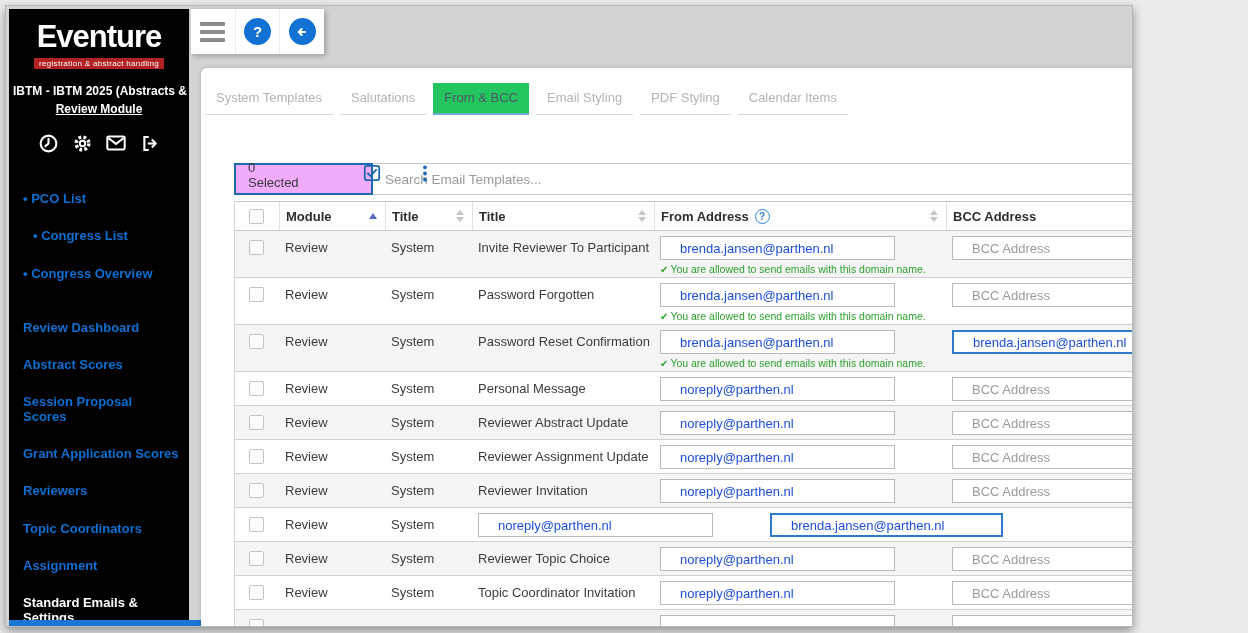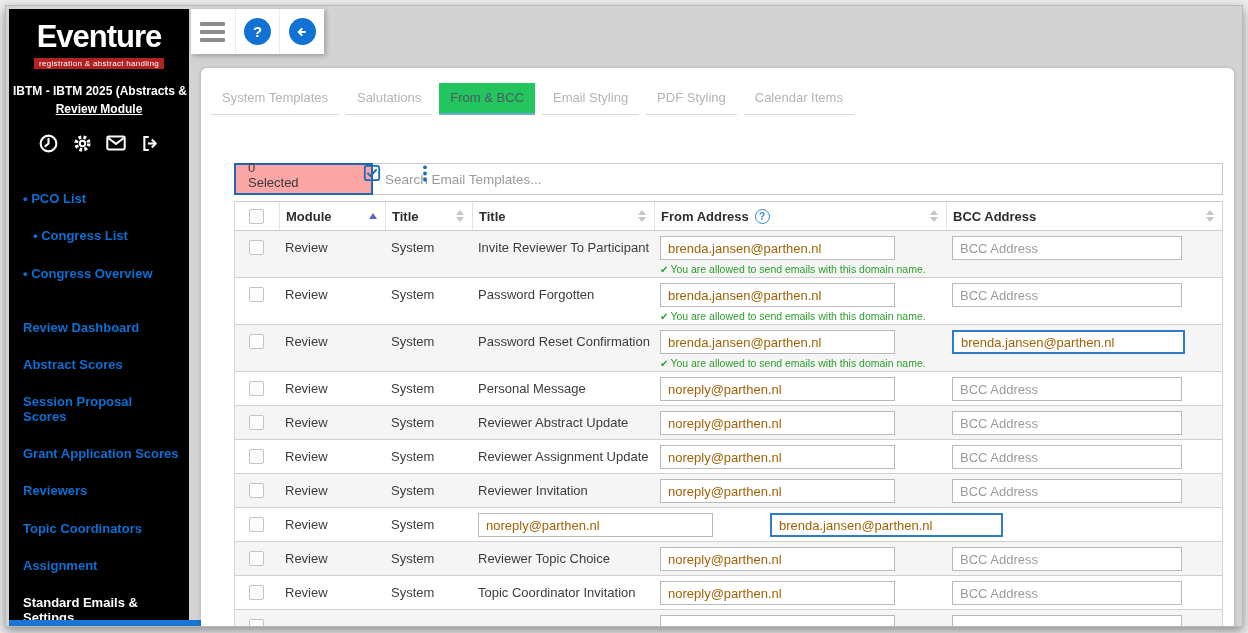--- a/index.html
+++ b/index.html
@@ -1,19 +1,19 @@
 <!DOCTYPE html>
 <html><head>
 <meta charset="utf-8">
 <style>
   * { box-sizing: border-box; margin: 0; padding: 0; }
   html,body { width:1248px; height:633px; overflow:hidden;
     font-family:"Liberation Sans","DejaVu Sans",sans-serif; background:#ececec; }
 
-  .window { position:absolute; left:5px; top:5px; width:1238px; height:622px;
+  .window { position:absolute; left:5px; top:5px; width:1128px; height:622px;
     background:#d3d3d3; border:1px solid #b9b9b9; box-shadow:0 4px 10px rgba(0,0,0,.4);
     overflow:hidden; }
 
   
   .sidebar { position:absolute; left:3px; top:3px; width:180px; height:614px;
     background:#000; color:#fff; }
   .logo-wrap { text-align:center; padding-top:12px; }
   .logo-title { font-size:31px; font-weight:700; letter-spacing:-1px; color:#fff; line-height:1; }
   .logo-tagline { display:inline-block; background:#b22222; color:#fff; font-size:8px;
     padding:1px 5px; margin-top:1px; letter-spacing:.3px; }
@@ -40,27 +40,27 @@
   .tbtn + .tbtn { border-left:1px solid #ececec; }
   .burger { display:flex; flex-direction:column; gap:4px; }
   .burger i { display:block; width:25px; height:4px; background:#8c8c8c; border-radius:1px; }
   .bluecircle { width:27px; height:27px; border-radius:50%; background:#1272d4; color:#fff;
     display:flex; align-items:center; justify-content:center; font-weight:700; font-size:15px; }
 
   
   .panel { position:absolute; left:195px; top:62px; width:1033px; height:620px; background:#fff;
     border-radius:6px 6px 0 0; box-shadow:0 0 4px rgba(0,0,0,.18); }
 
-  .tabs { display:flex; padding:15px 0 0 10px; }
+  .tabs { display:flex; padding:15px 0 0 4px; }
   .tab { font-size:13px; color:#b4b4b4; padding:7px 11px 9px; border-bottom:1px solid #d9d9d9;
     margin-right:7px; cursor:pointer; white-space:nowrap; }
   .tab.active { background:#22c55e; color:#4e5a63; border-bottom:2px solid #6aaed6; padding-bottom:8px; }
 
   .controls { position:absolute; left:33px; top:95px; width:989px; height:32px; display:flex; }
-  .sel-box { width:139px; border:2px solid #1d69b4; background:#fca5a5; display:flex;
+  .sel-box { width:139px; border:2px solid #1d69b4; background:#f0abfc; display:flex;
     align-items:center; padding:0 8px 8px 12px; cursor:pointer; z-index:2;gap:32px; }
   .sel-label { font-size:13px; color:#3a3a3a; }
   .sel-box .grow { flex:1; }
   .search-input { flex:1; border:1px solid #c9c9c9; margin-left:-1px; font-size:13.5px;
     padding:8px 12px; color:#333; font-family:inherit; }
   .search-input::placeholder { color:#9b9b9b; }
 
   
   .table { position:absolute; left:33px; top:133px; width:989px;
     border-left:1px solid #d5d5d5; border-right:1px solid #d5d5d5; }
@@ -91,21 +91,21 @@
   .trow.alt { background:#f5f5f5; }
   .trow.tall { min-height:47px; }
   .trow.partial { min-height:26px; }
   .cell { font-size:13px; color:#3c3c3c; line-height:33px; padding:0 8px 0 6px; }
   .c-check { display:flex; justify-content:center; padding-top:9px; line-height:normal; }
   .cb { display:inline-block; width:15px; height:15px; border:1px solid #c3c3c3; background:#fcfcfc;
     border-radius:2px; cursor:pointer; }
   .cell-title, .cell-text { white-space:nowrap; overflow:hidden; }
   .io-cell { padding-top:5px; line-height:normal; }
   .inp { display:block; height:24px; border:1px solid #b9b9b9; background:#fff; font-size:13px;
-    color:#a16207; padding:0 7px; font-family:inherit; }
+    color:#1d4ed8; padding:0 19px; font-family:inherit; }
   .from-inp { width:235px; }
   .bcc-inp { width:230px; }
   .bcc-inp::placeholder, .from-inp::placeholder { color:#9b9b9b; }
   .bcc-inp.filled { border:2px solid #2e7cc8; width:233px; }
   .valid-msg { font-size:10.5px; color:#2da02d; margin-top:3px; white-space:nowrap; }
   .valid-msg .vcheck { font-size:10px; margin-right:2px; }
 </style>
 </head>
 <body>
 

